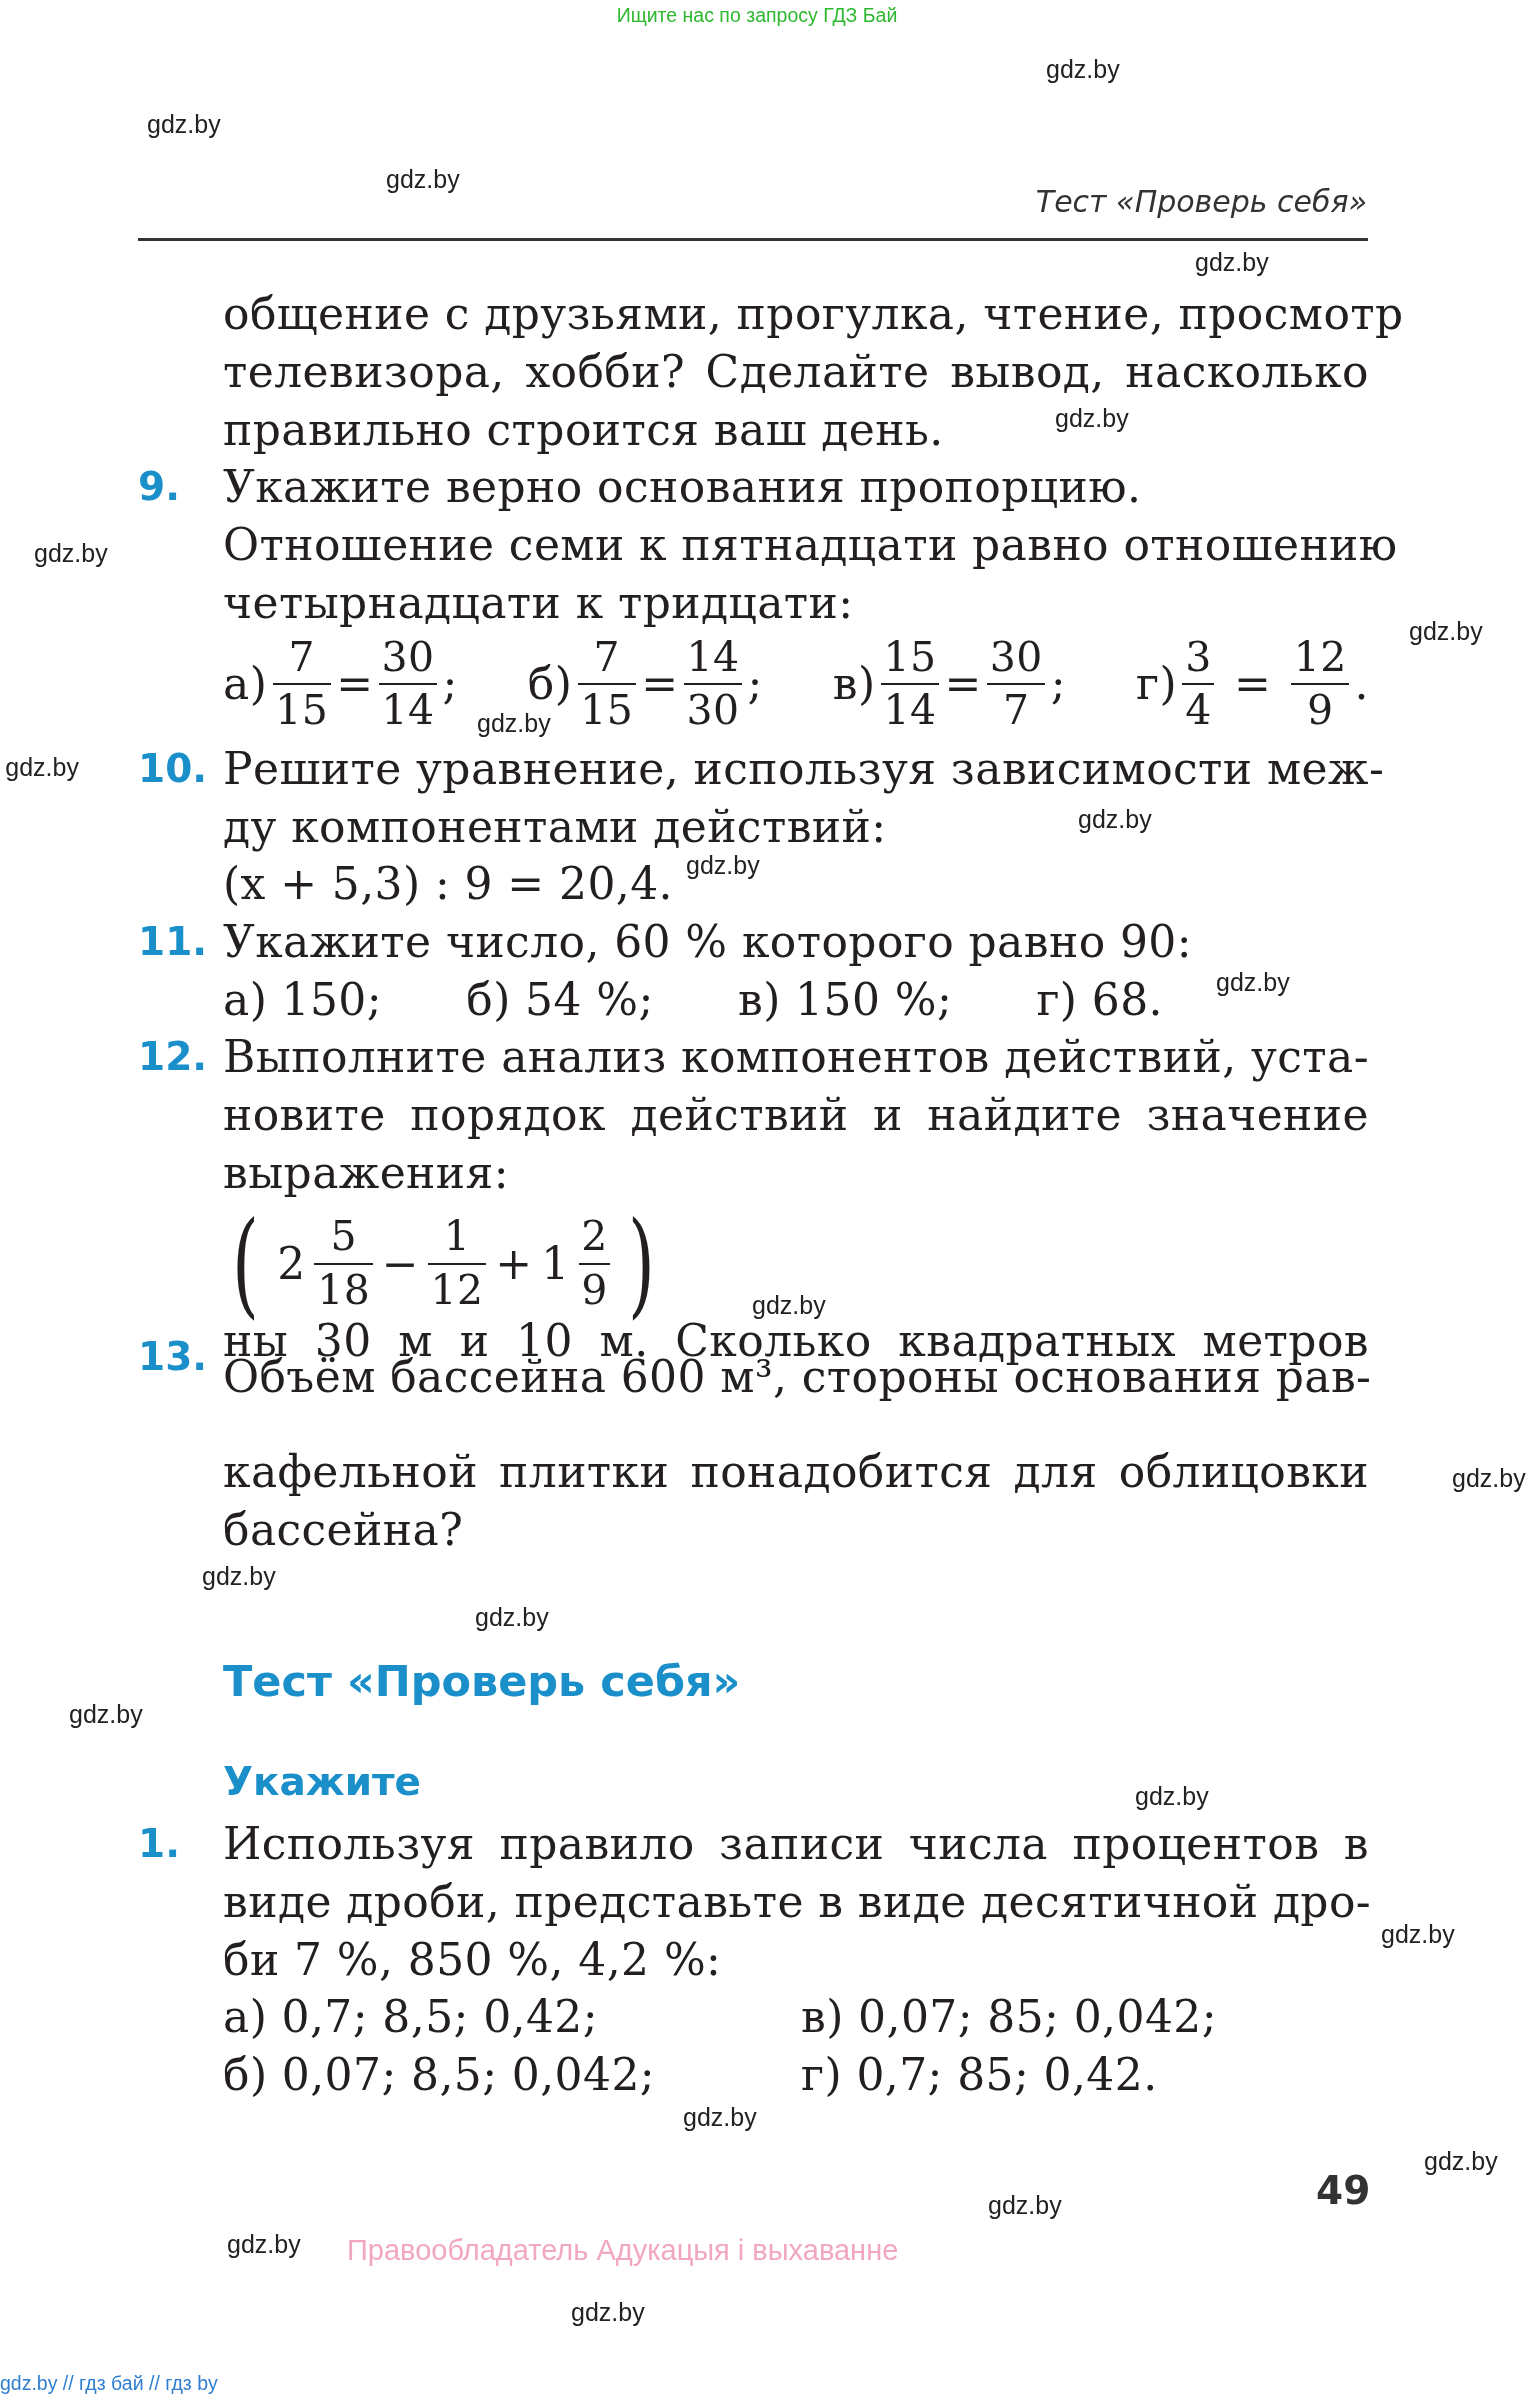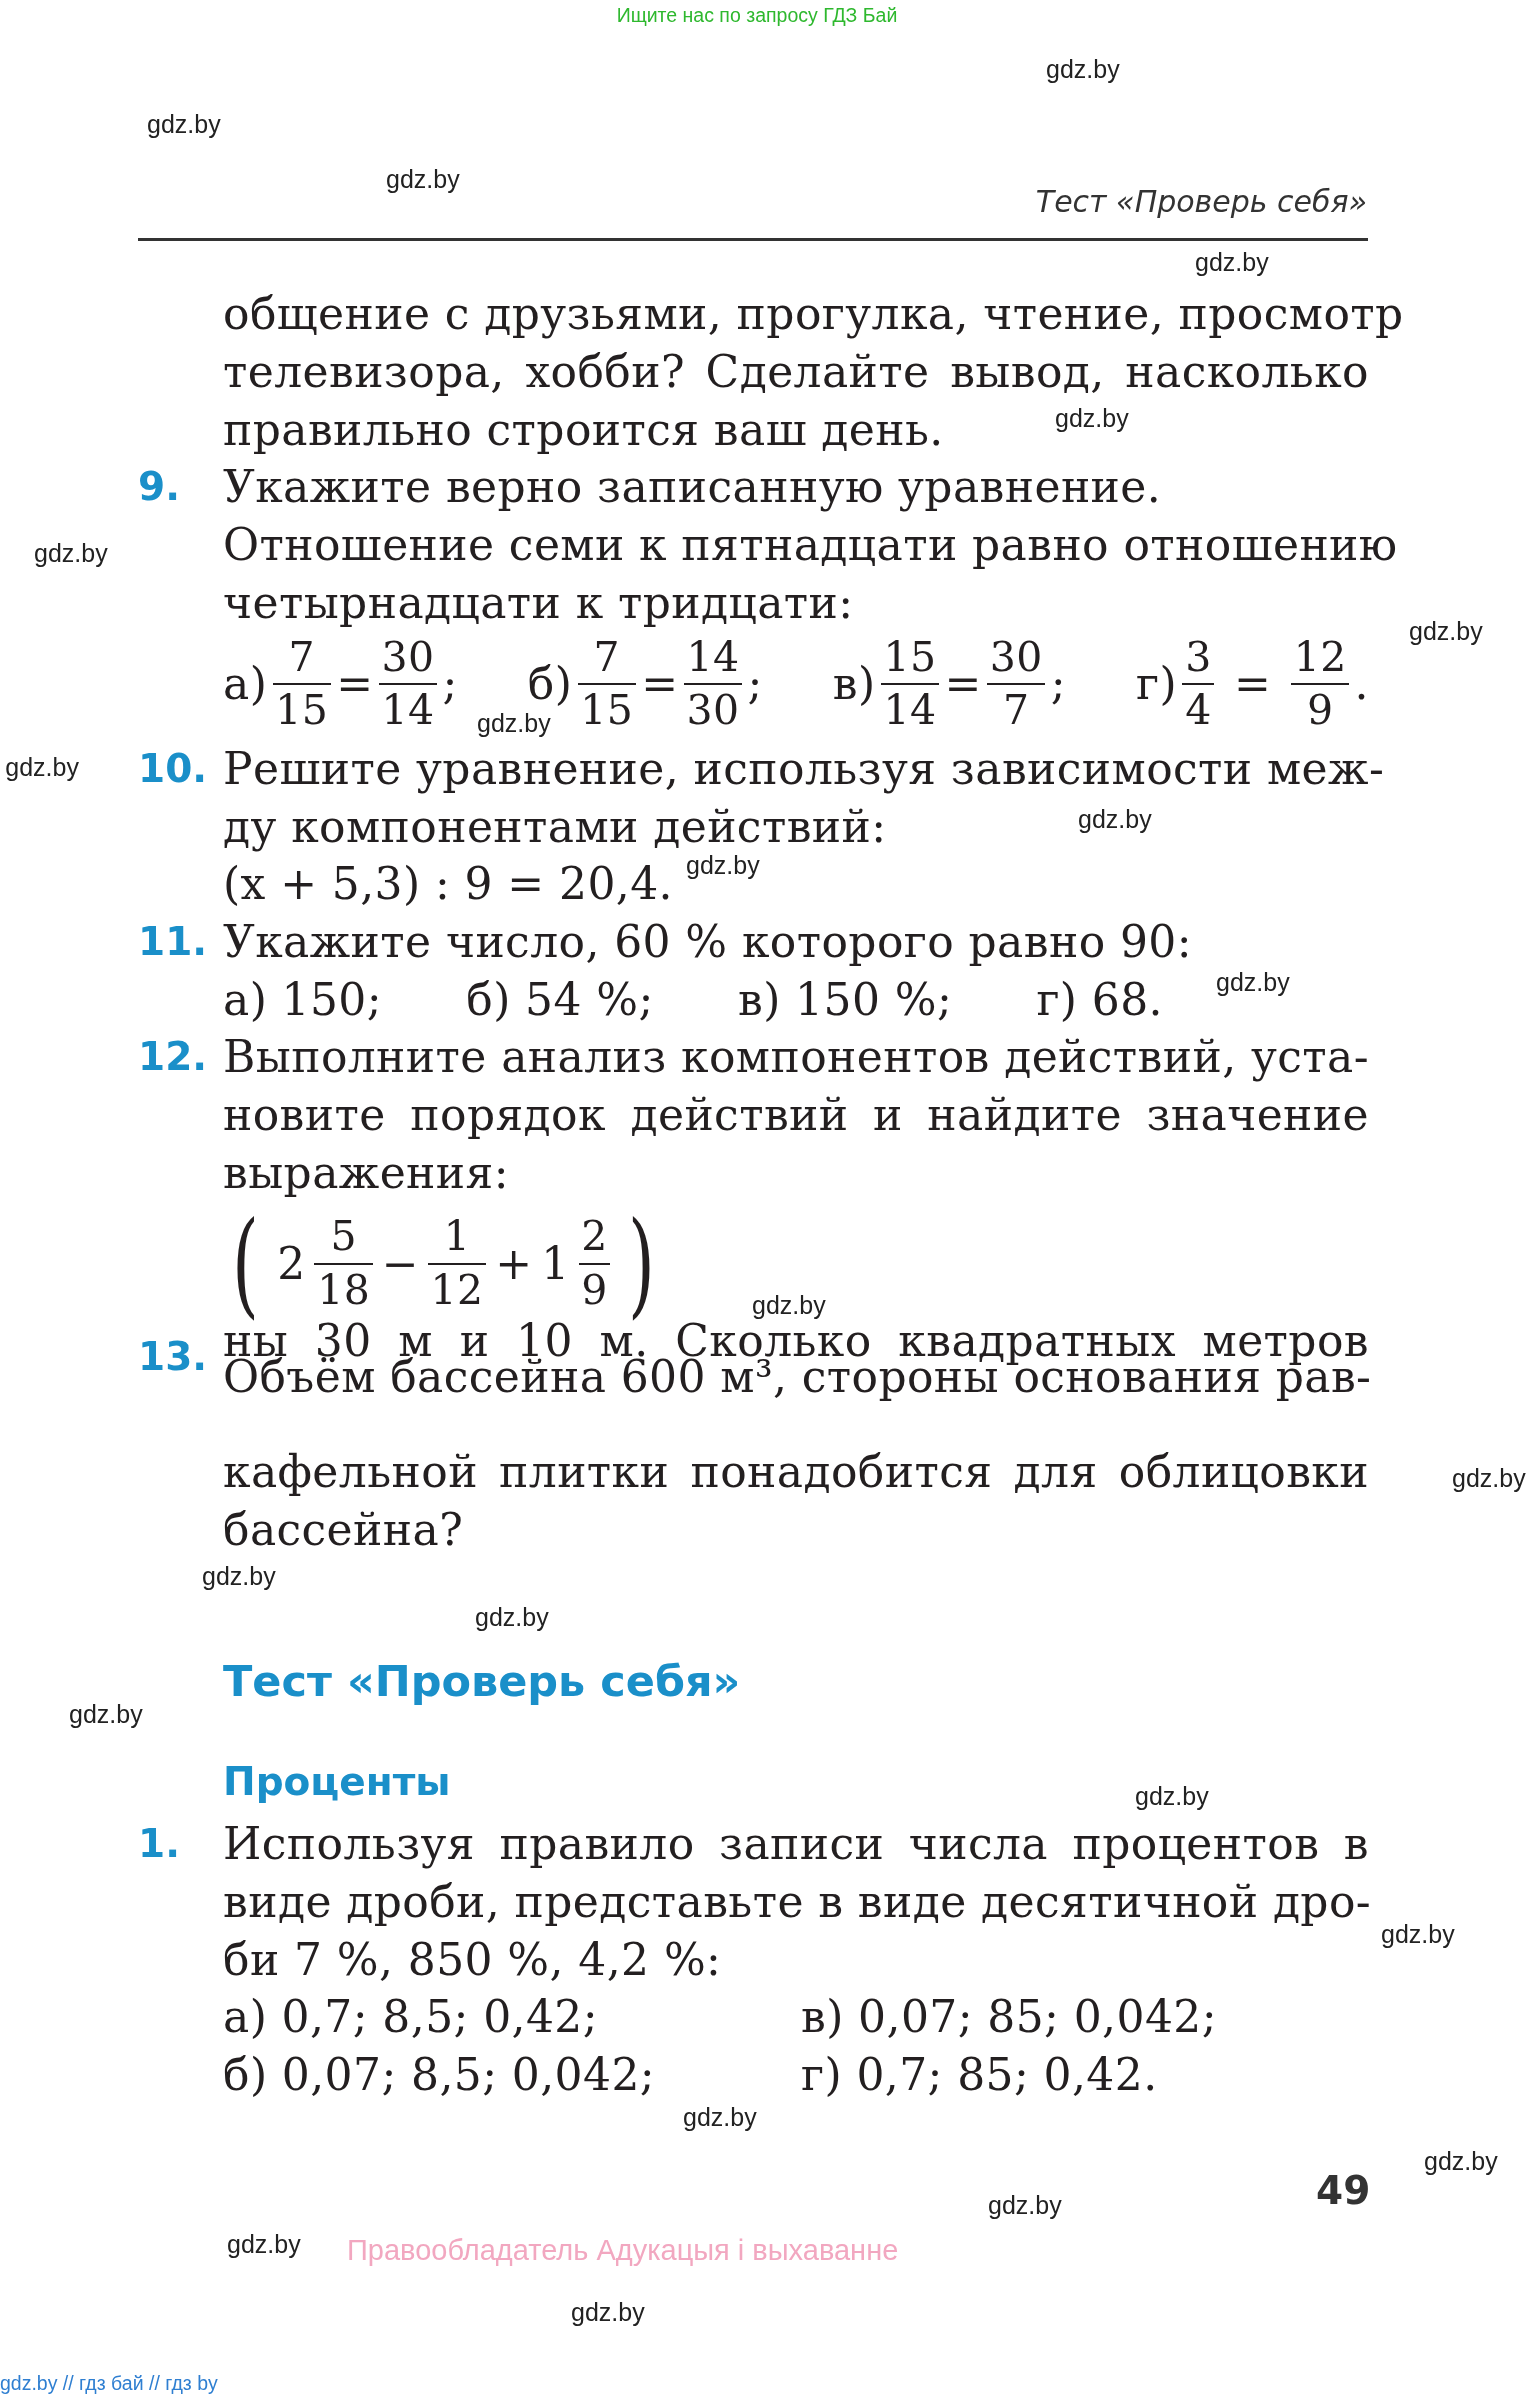--- a/index.html
+++ b/index.html
@@ -70,21 +70,21 @@
 <div class="wm" style="top:2298px;left:571px;">gdz.by</div>
 
 <div class="running-head">Тест «Проверь себя»</div>
 <div class="rule"></div>
 
 <div class="line just" style="top:285px;">общение с друзьями, прогулка, чтение, просмотр</div>
 <div class="line just" style="top:343px;">телевизора, хобби? Сделайте вывод, насколько</div>
 <div class="line" style="top:401px;">правильно строится ваш день.</div>
 
 <div class="num" style="top:458px;">9.</div>
-<div class="line" style="top:458px;">Укажите верно записанную уравнение.</div>
+<div class="line" style="top:458px;">Укажите верно основания пропорцию.</div>
 <div class="line just" style="top:516px;">Отношение семи к пятнадцати равно отношению</div>
 <div class="line" style="top:574px;">четырнадцати к тридцати:</div>
 
 <div class="line" style="top:631px;height:106px;display:flex;align-items:center;justify-content:space-between;">
   <span style="display:flex;align-items:center;gap:5.3px;">
     <span>а)</span>
     <span class="frac">
         <span class="n">7</span>
         <span class="d">15</span>
       </span>
@@ -176,21 +176,21 @@
   <span class="paren">)</span>
 </div>
 
 <div class="num" style="top:1328px;">13.</div>
 <div class="line just" style="top:1328px;margin-top:20px;">Объём бассейна 600 м³, стороны основания рав-</div>
 <div class="line just" style="top:1312px;">ны 30 м и 10 м. Сколько квадратных метров</div>
 <div class="line just" style="top:1443px;">кафельной плитки понадобится для облицовки</div>
 <div class="line" style="top:1501px;">бассейна?</div>
 
 <div class="section-title" style="top:1656px;">Тест «Проверь себя»</div>
-<div class="sub-title" style="top:1759px;">Проценты</div>
+<div class="sub-title" style="top:1759px;">Укажите</div>
 
 <div class="num" style="top:1815px;">1.</div>
 <div class="line just" style="top:1815px;">Используя правило записи числа процентов в</div>
 <div class="line just" style="top:1873px;">виде дроби, представьте в виде десятичной дро-</div>
 <div class="line" style="top:1931px;">би 7 %, 850 %, 4,2 %:</div>
 
 <div class="line" style="top:1988px;"><span>а) 0,7; 8,5; 0,42;</span></div>
 <div class="line" style="top:1988px;left:801px;width:567px;"><span>в) 0,07; 85; 0,042;</span></div>
 <div class="line" style="top:2046px;"><span>б) 0,07; 8,5; 0,042;</span></div>
 <div class="line" style="top:2046px;left:801px;width:567px;"><span>г) 0,7; 85; 0,42.</span></div>

